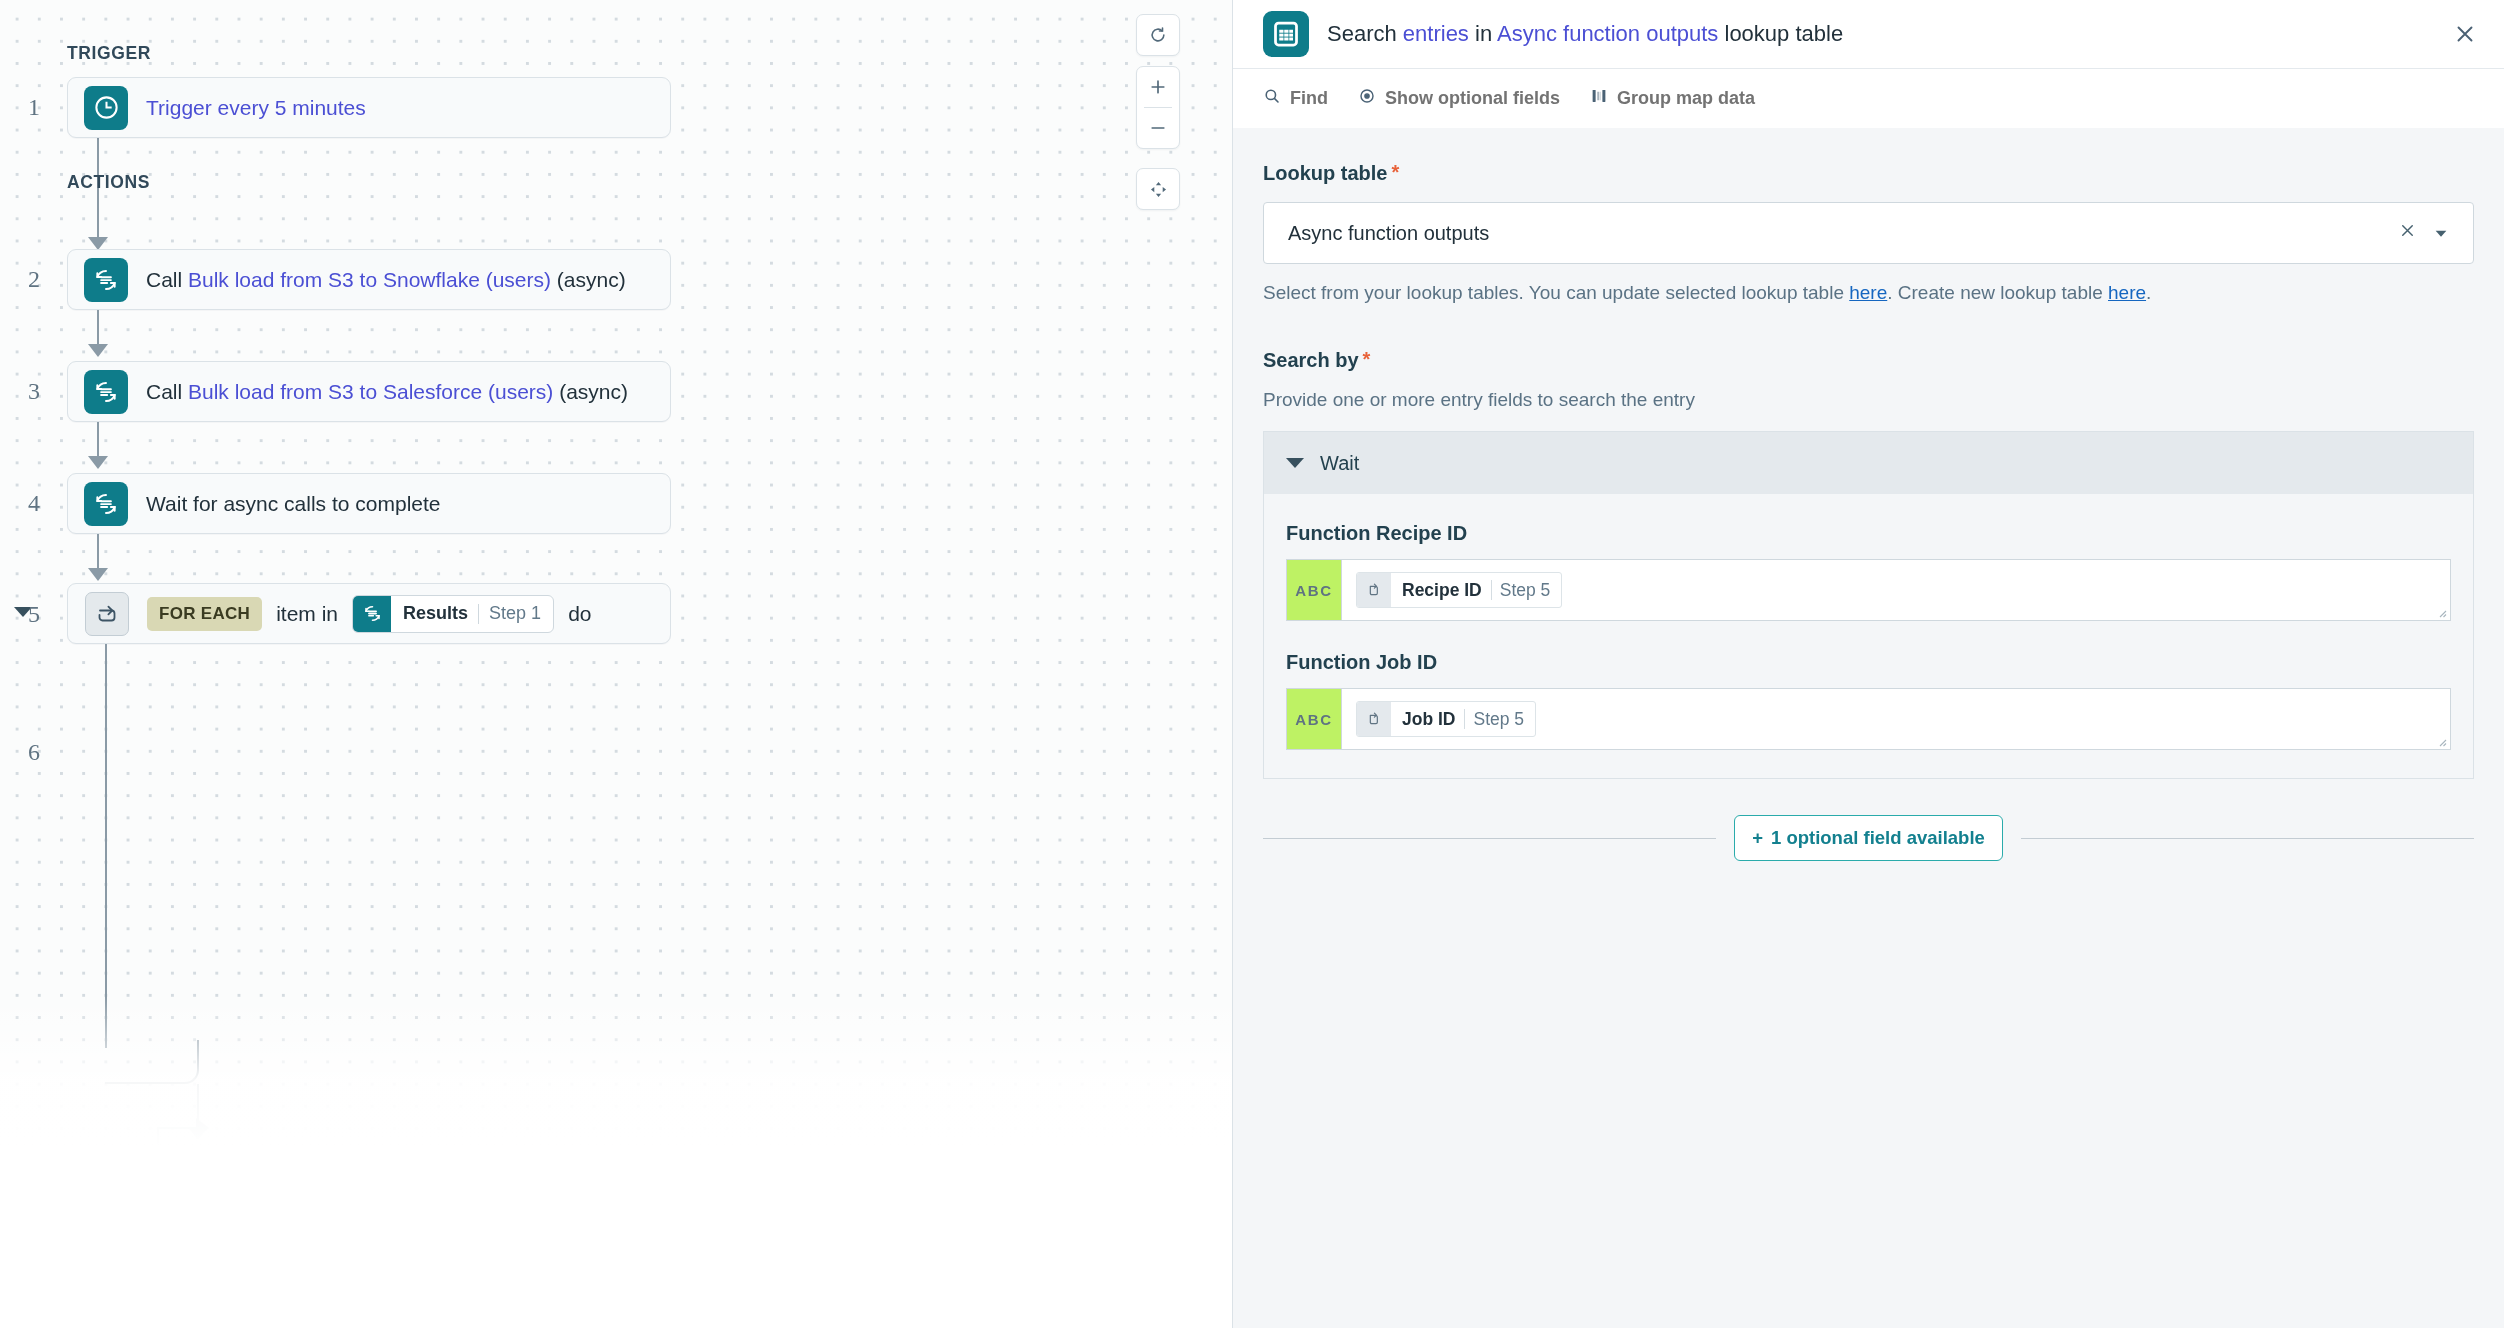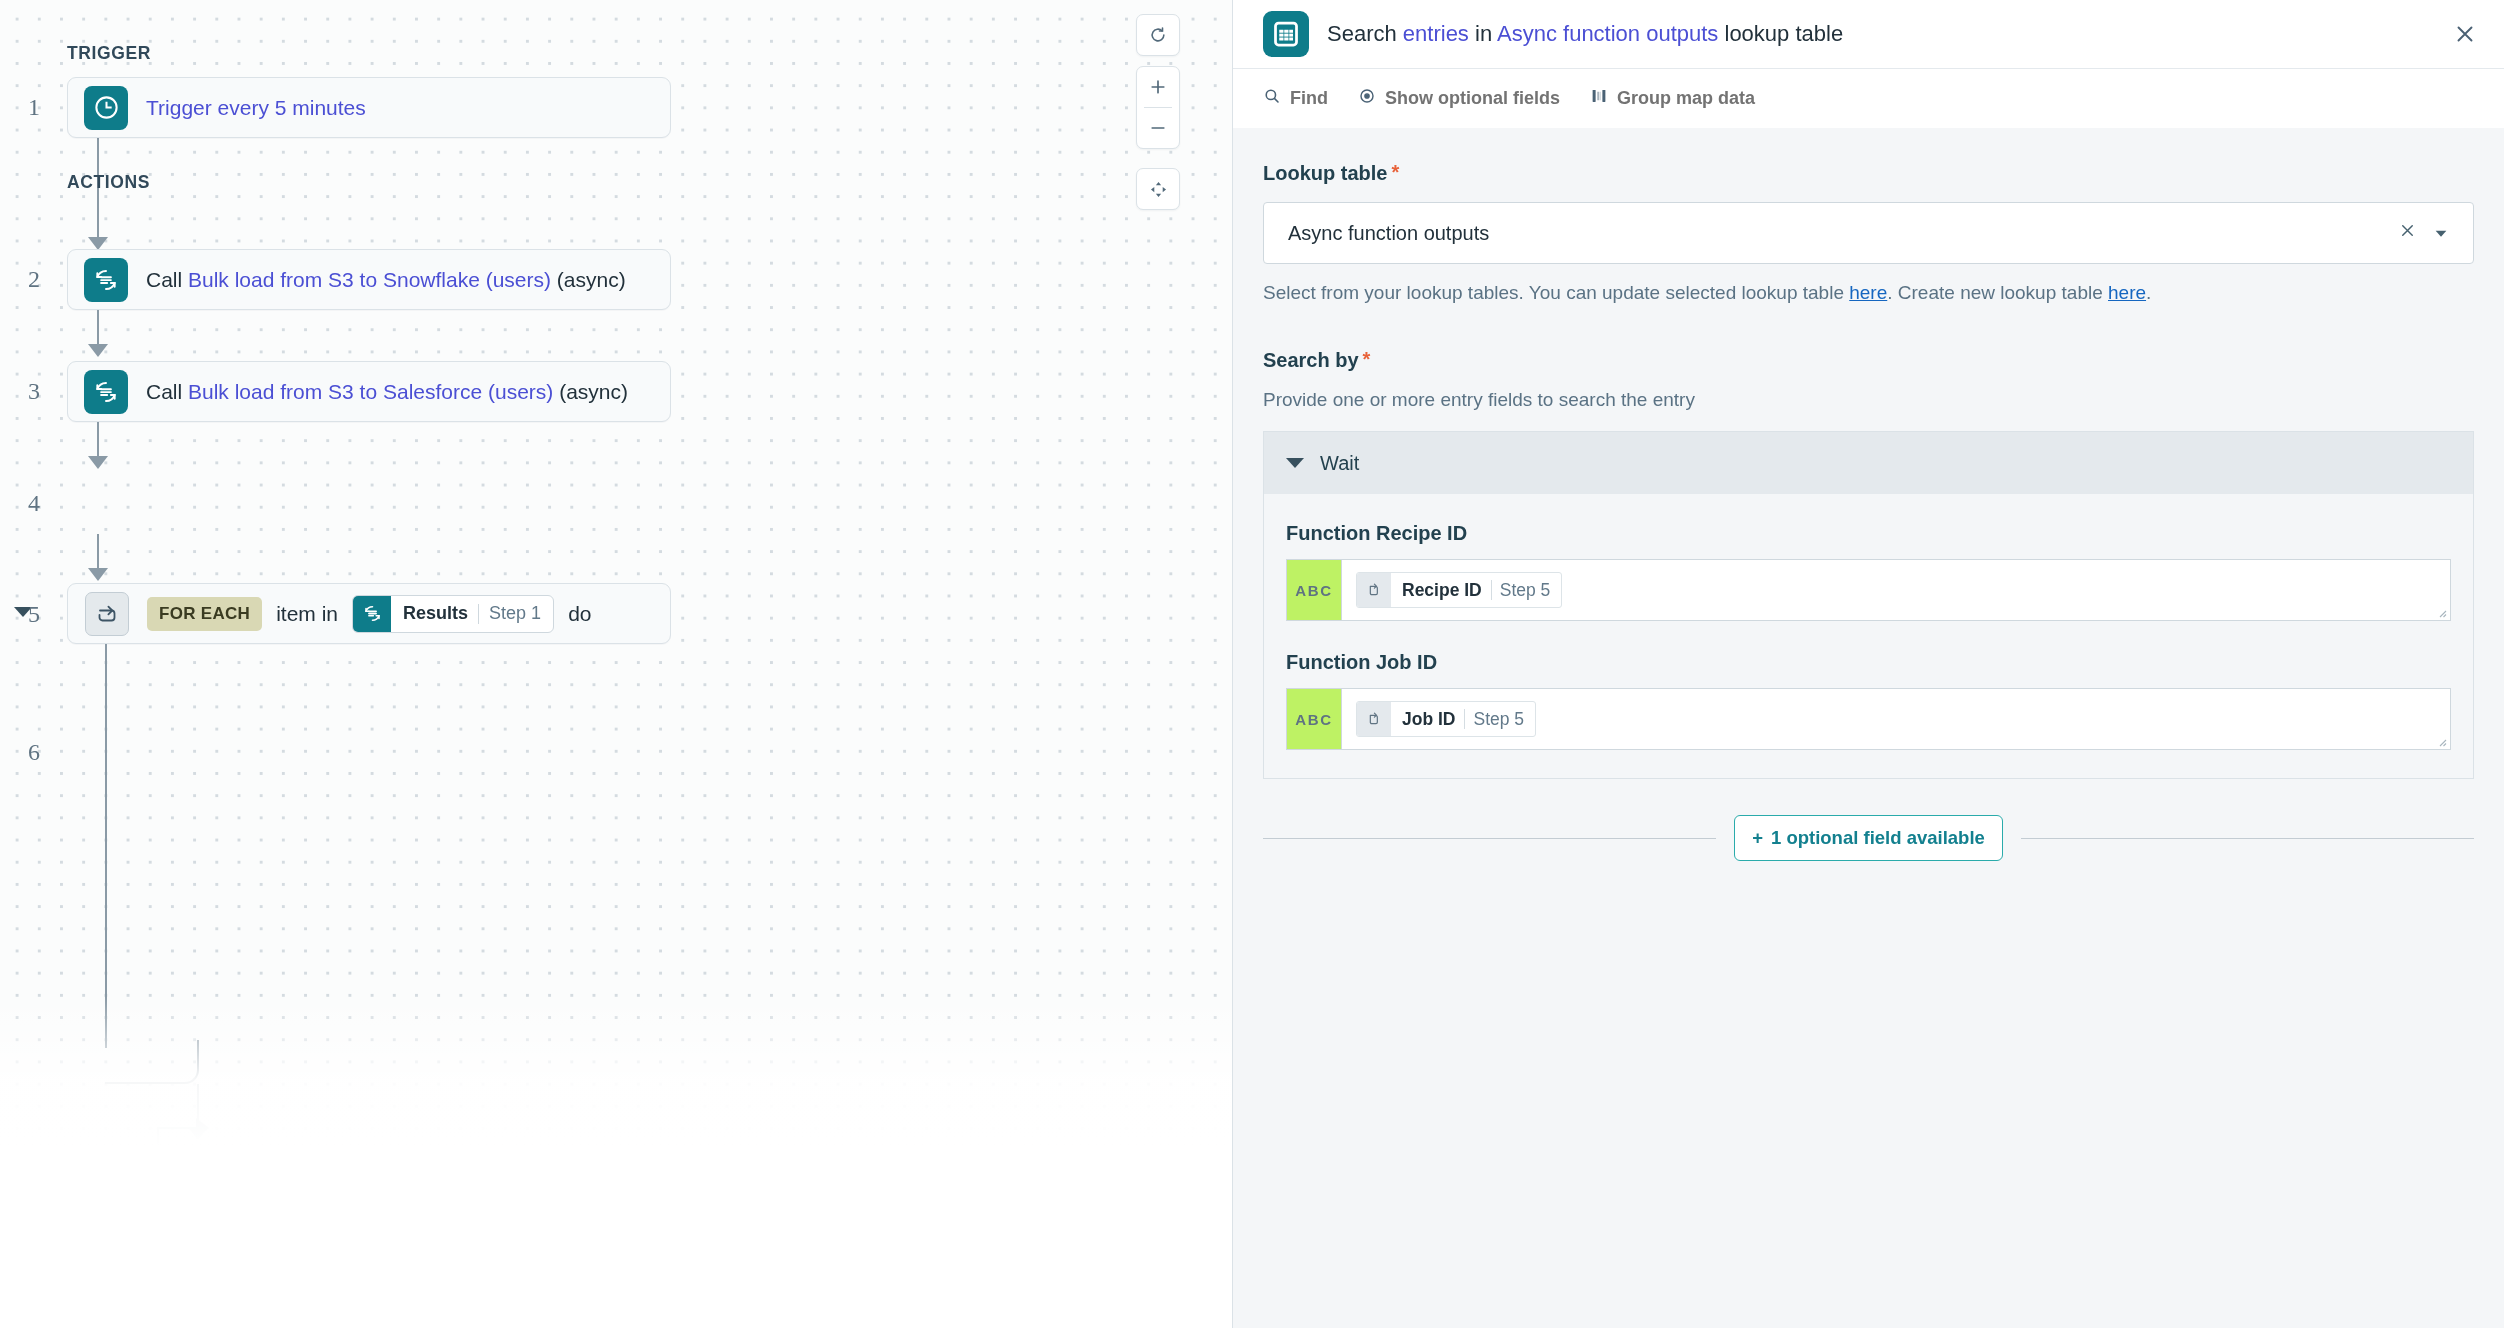--- a/index.html
+++ b/index.html
@@ -320,20 +320,32 @@
           <path d="M7.8 9.6h8.4M7.8 12.1h8.4M7.8 14.6h5.2"></path>
         </svg>
       </div>
       <div class="card-text"><span>Call </span><span class="lnk">Bulk load from S3 to Salesforce (users)</span><span> (async)</span></div>
     </div>
 
     <div class="vline" style="left:97px; top:422px; height:38px;"></div>
     <div class="arrow-down" style="left:88px; top:456px;"></div>
 
     <div class="step-num" style="left:0px; top:490px;">4</div>
+    <div class="card" style="left:67px; top:473px; width:604px; height:61px; padding:0 16px;">
+      <div class="card-icon">
+        <svg width="28" height="28" viewBox="0 0 24 24" fill="none" stroke="#fff" stroke-width="1.7" stroke-linecap="round">
+          <path d="M4.6 9.4A8 8 0 0 1 12 4.2"></path>
+            <path d="M19.4 14.6A8 8 0 0 1 12 19.8"></path>
+          <path d="M4.6 6.3v3.2h3.2"></path>
+            <path d="M19.4 17.7v-3.2h-3.2"></path>
+          <path d="M7.8 9.6h8.4M7.8 12.1h8.4M7.8 14.6h5.2"></path>
+        </svg>
+      </div>
+      <div class="card-text">Wait for async calls to complete</div>
+    </div>
 
     <div class="vline" style="left:97px; top:534px; height:38px;"></div>
     <div class="arrow-down" style="left:88px; top:568px;"></div>
 
     <div class="caret-tri" style="left:14px; top:607px;"></div>
     <div class="step-num" style="left:0px; top:601px;">5</div>
     <div class="card" style="left:67px; top:583px; width:604px; height:61px; padding:0 17px;">
       <div class="loop-icon-box">
         <svg width="24" height="24" viewBox="0 0 24 24" fill="none" stroke="#3d5465" stroke-width="1.8" stroke-linecap="round" stroke-linejoin="round">
           <path d="M5 8.5h11.5a3 3 0 0 1 3 3v4a3 3 0 0 1-3 3H7.5a3 3 0 0 1-3-3V13"></path>

